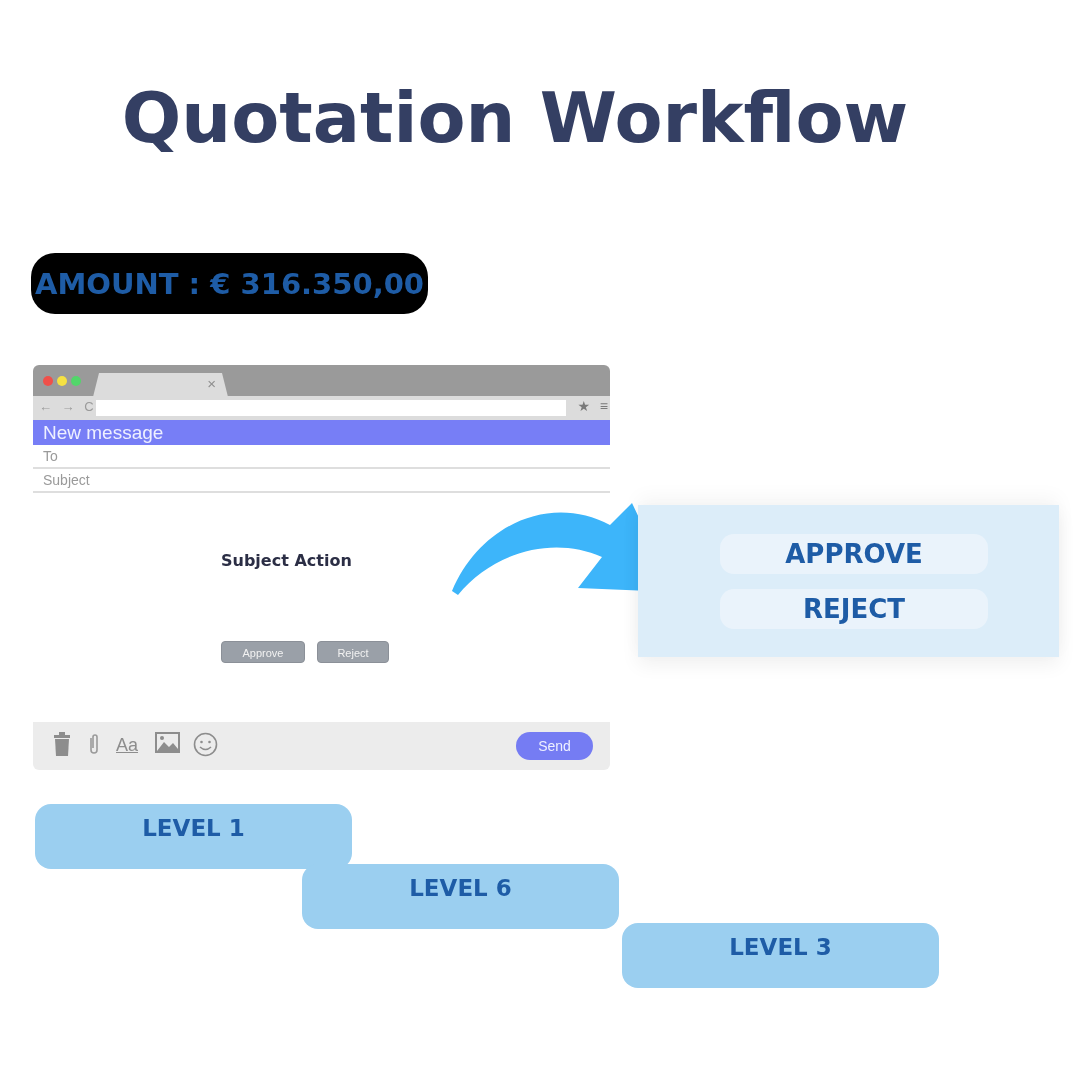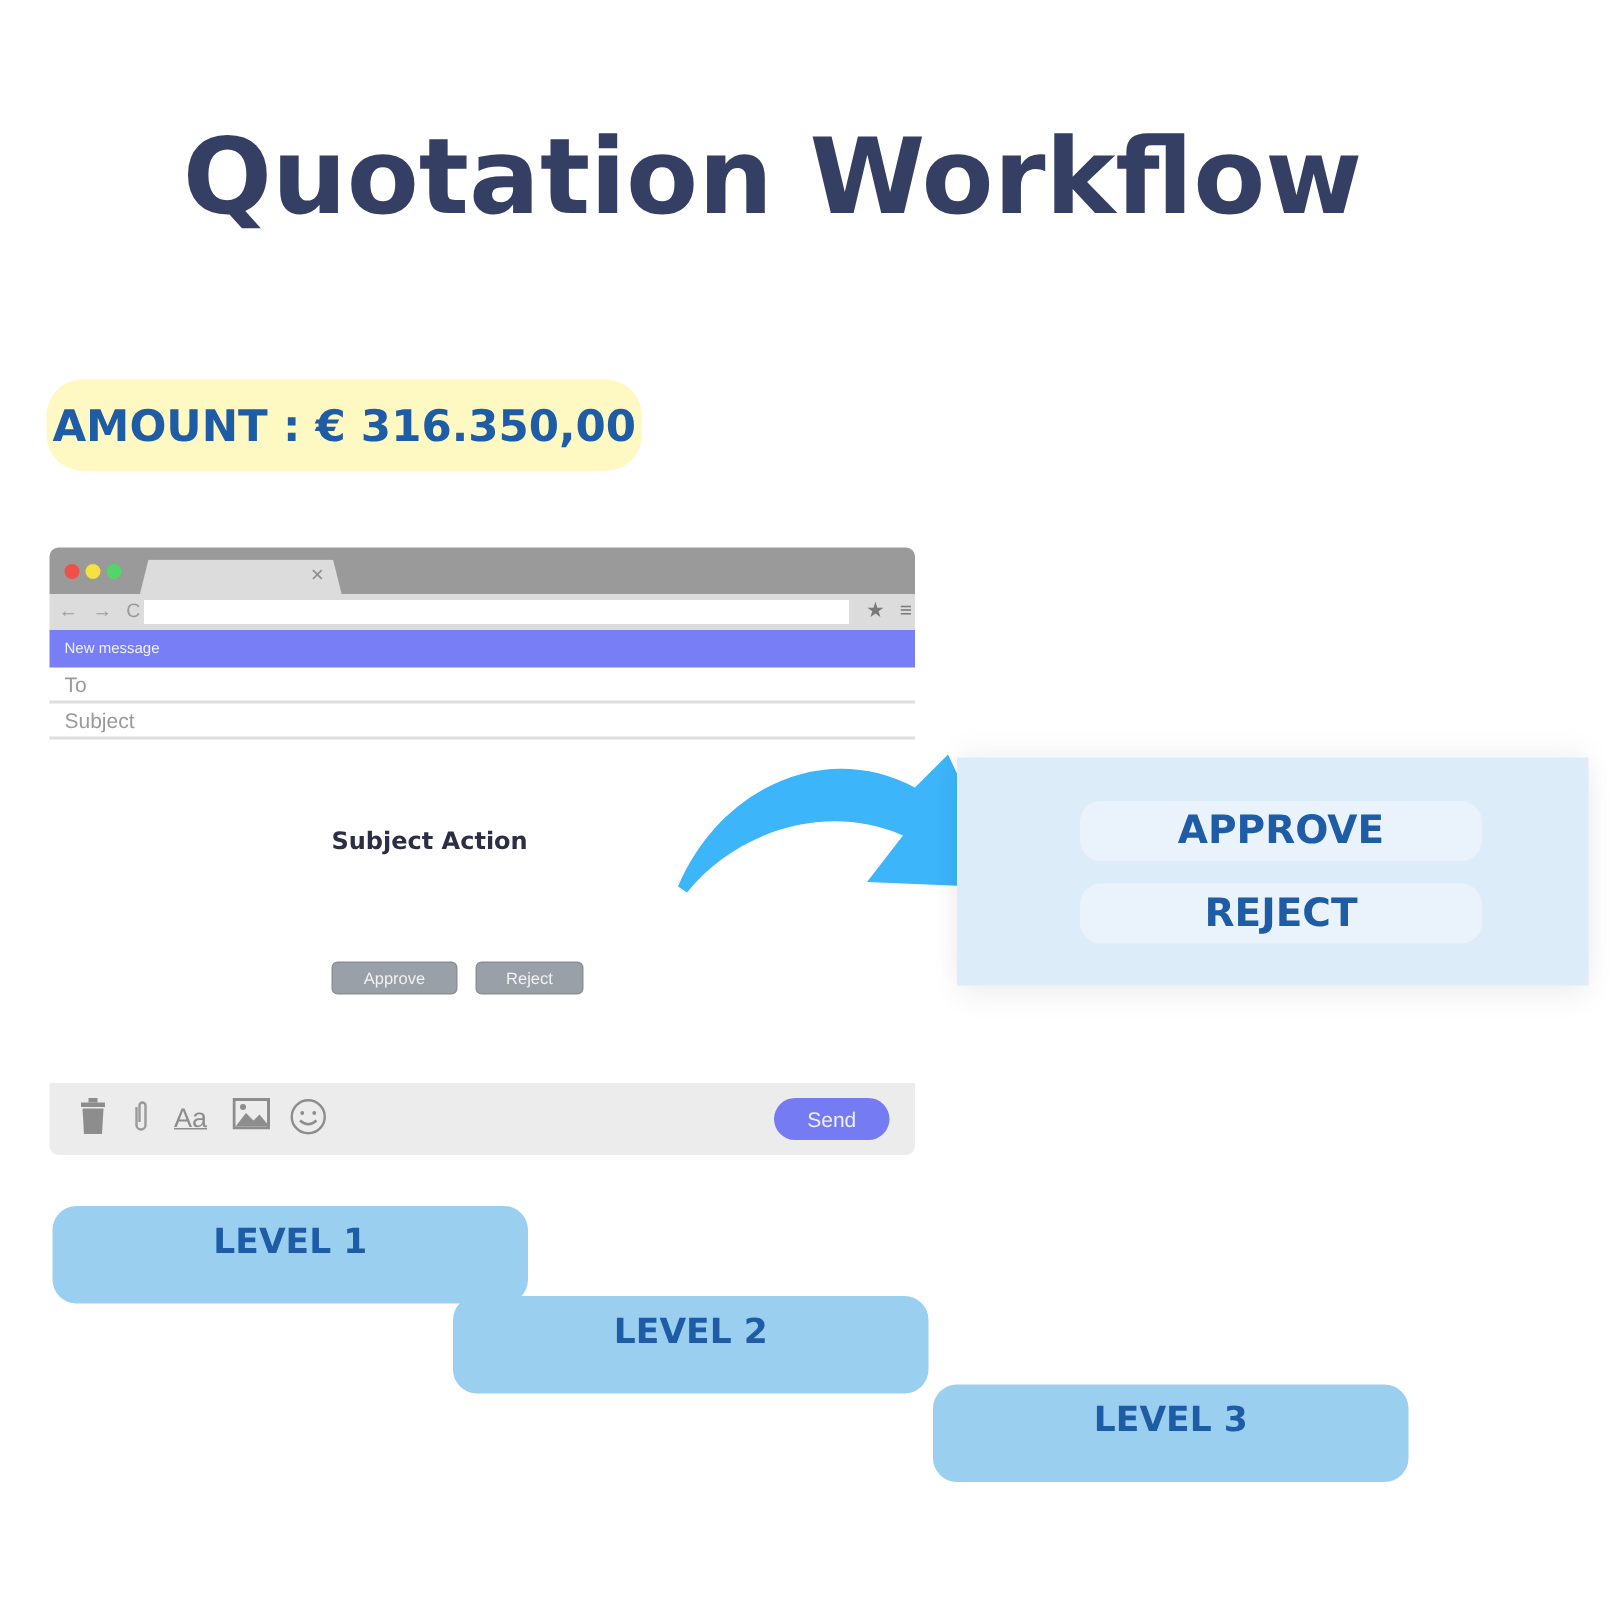--- a/index.html
+++ b/index.html
@@ -7,21 +7,21 @@
     body { position: relative; font-family: "Liberation Sans", sans-serif; }
 
     .page-title {
       position: absolute; left: 0; top: 52px; width: 1030px; text-align: center;
       font-family: "DejaVu Sans", sans-serif; font-weight: bold; font-size: 70px;
       color: #343f63; letter-spacing: 0px; margin-top: 25px;
     }
 
     .amount-pill {
       position: absolute; left: 31px; top: 253px; width: 397px; height: 61px;
-      background: #fef9c3; border-radius: 24px;
+      background: #000000; border-radius: 24px;
       display: flex; align-items: center; justify-content: center;
       font-family: "DejaVu Sans", sans-serif; font-weight: bold; font-size: 29px;
       color: #1e5ca6; white-space: nowrap;
     }
 
     
     .browser {
       position: absolute; left: 33px; top: 365px; width: 577px; height: 405px;
       background: #ffffff;
     }
@@ -43,21 +43,21 @@
     }
     .nav-icons { position: absolute; left: 6px; top: 3px; font-size: 13px; color: #9a9a9a; letter-spacing: 3px; }
     .address {
       position: absolute; left: 63px; top: 4px; width: 470px; height: 16px; background: #ffffff;
     }
     .tb-right { position: absolute; right: 2px; top: 2px; font-size: 14px; color: #7a7a7a; }
     .tb-right span { margin-left: 6px; }
 
     .new-message {
       position: absolute; left: 0; top: 55px; width: 100%; height: 25px;
-      background: #777ef6; color: #eef0ff; font-size: 10px; padding-left: 10px; line-height: 25px;
+      background: #777ef6; color: #eef0ff; font-size: 19px; padding-left: 10px; line-height: 25px;
     }
     .field {
       position: absolute; left: 0; width: 100%; height: 24px; border-bottom: 2px solid #dedede;
       color: #9a9a9a; font-size: 14px; padding-left: 10px; line-height: 22px;
     }
     .field.to { top: 80px; }
     .field.subject { top: 104px; }
 
     .wf-title {
       position: absolute; left: 188px; top: 186px;
@@ -184,14 +184,14 @@
 <svg class="arrow" viewBox="0 0 240 110">
   <path d="M12 96 C40 30 110 -2 170 30 L192 8 L234 97 L138 93 L162 62 C112 40 52 58 18 100 Z" fill="#3db5fa"></path>
 </svg>
 
 <div class="action-panel">
   <div class="action-btn approve">APPROVE</div>
   <div class="action-btn reject">REJECT</div>
 </div>
 
 <div class="level l1">LEVEL 1</div>
-<div class="level l2">LEVEL 2</div>
+<div class="level l2">LEVEL 6</div>
 <div class="level l3">LEVEL 3</div>
 
 </body></html>

